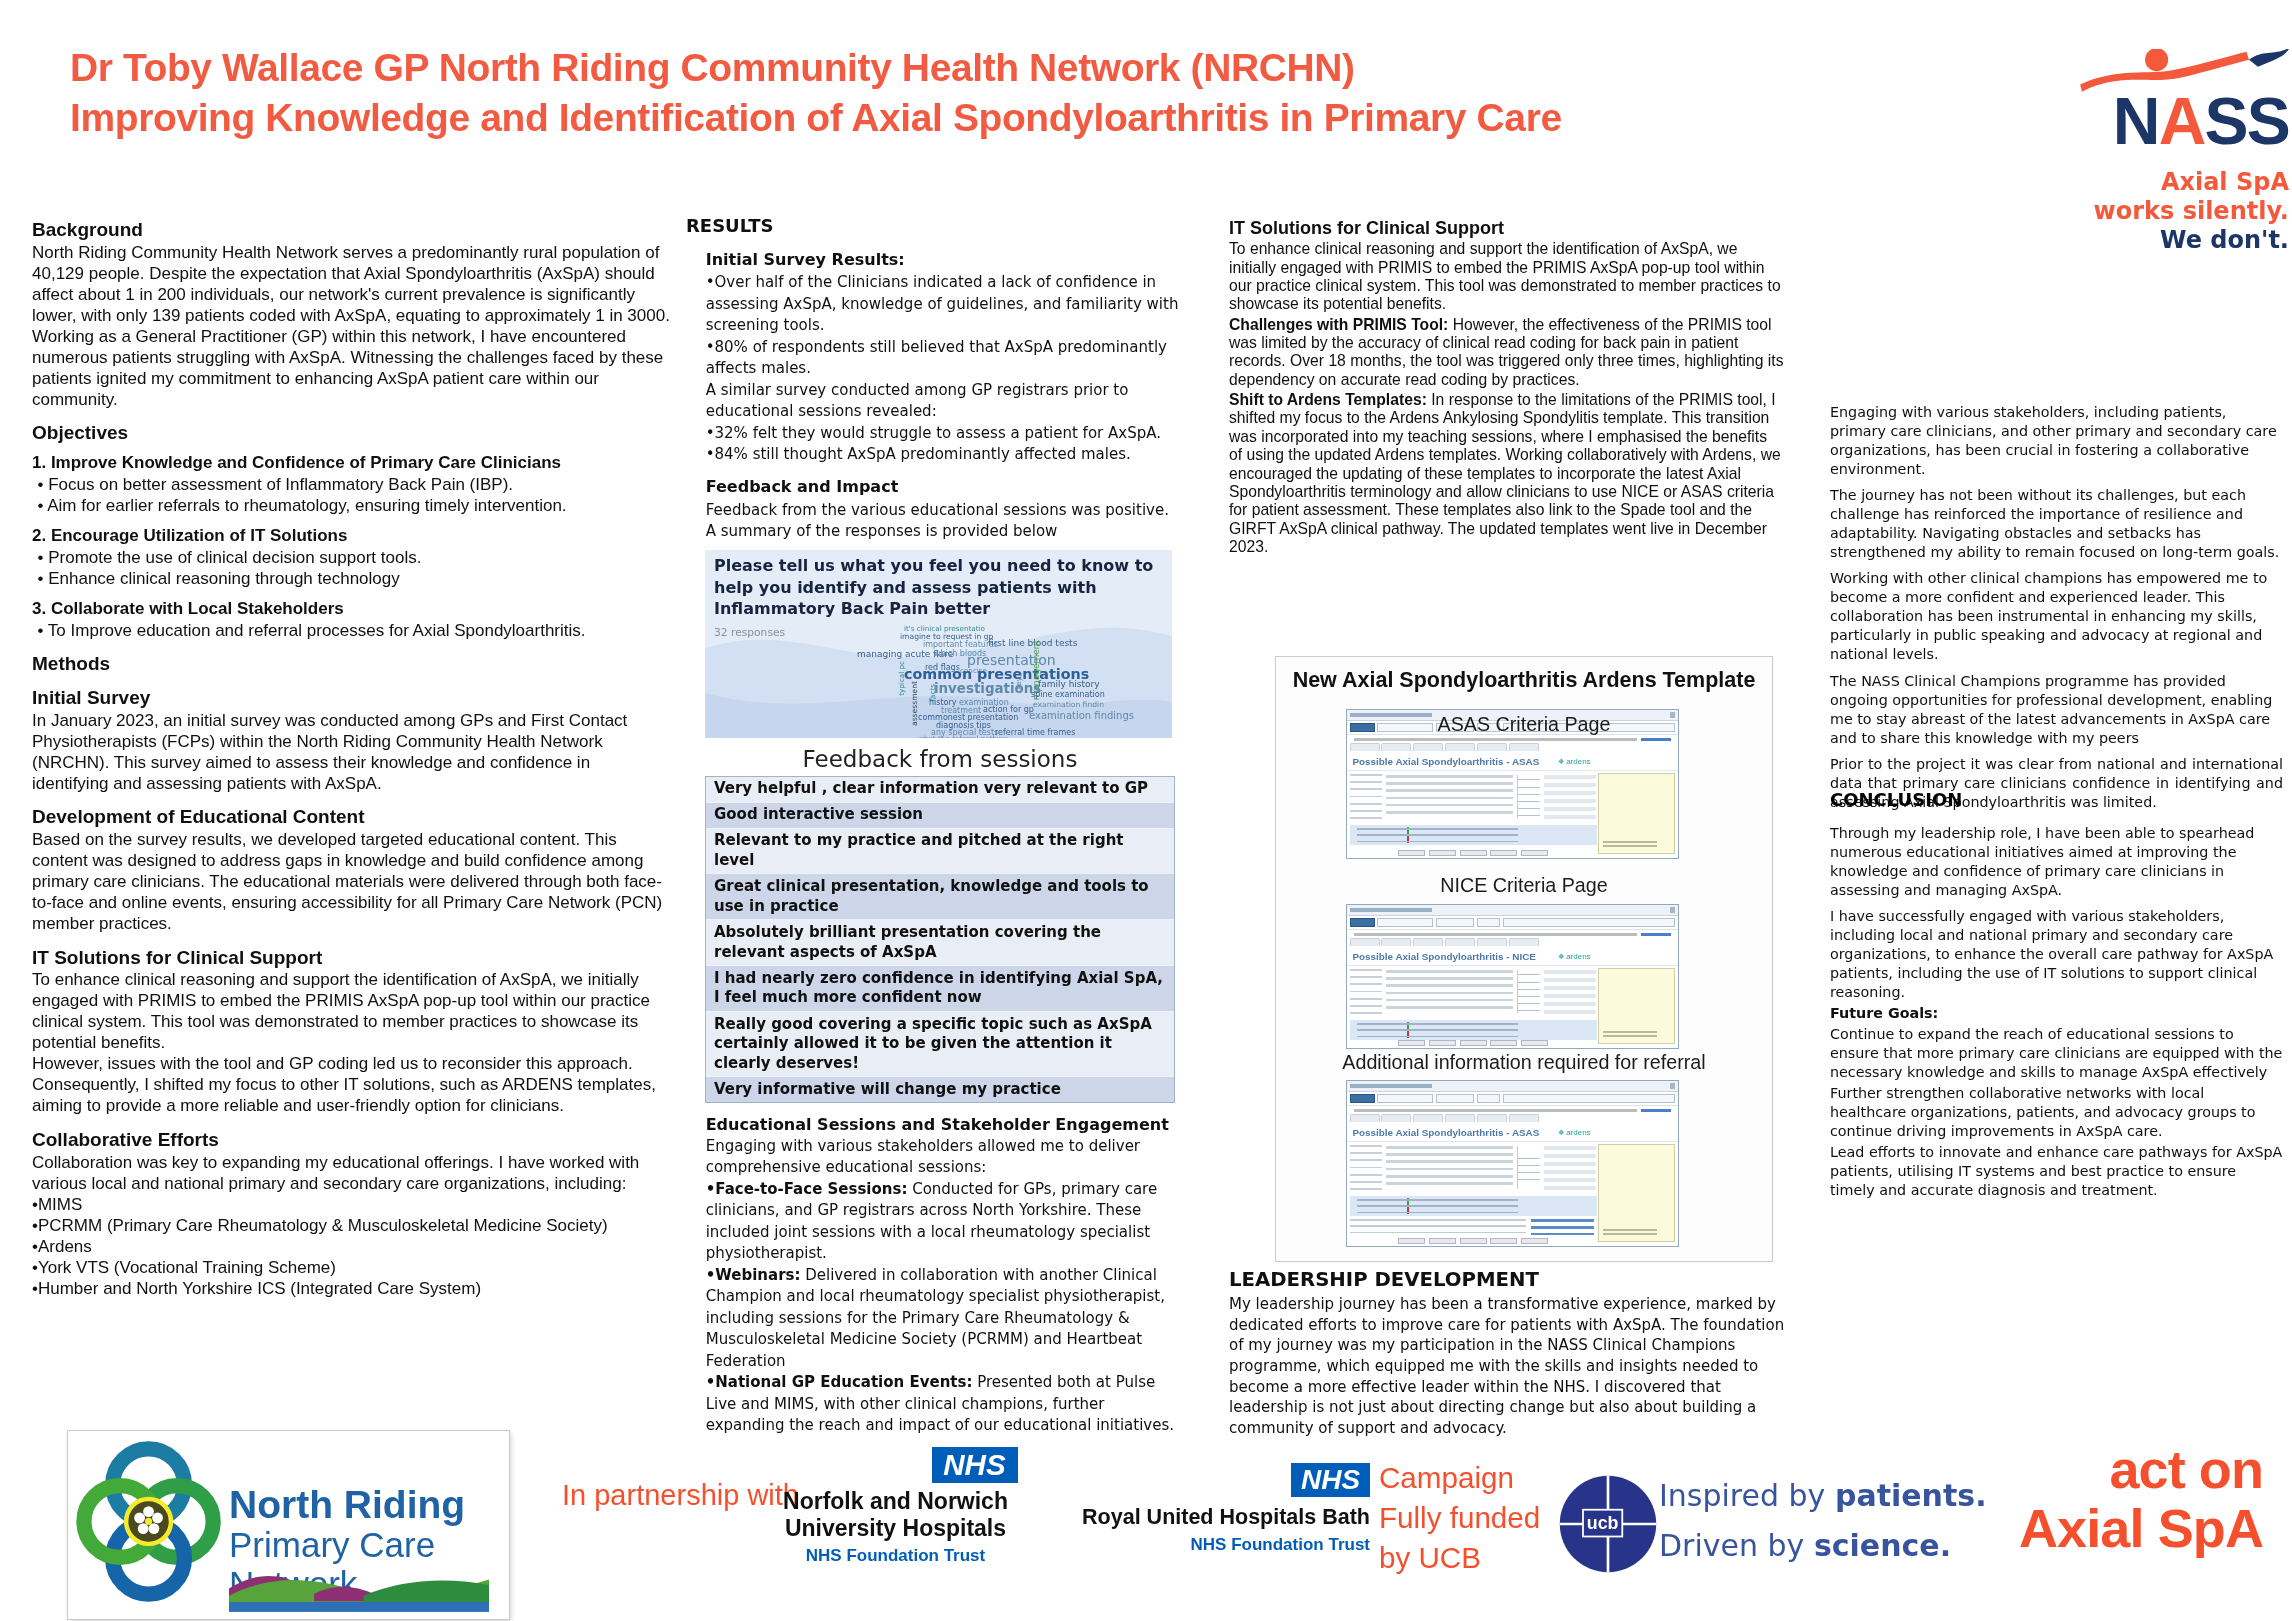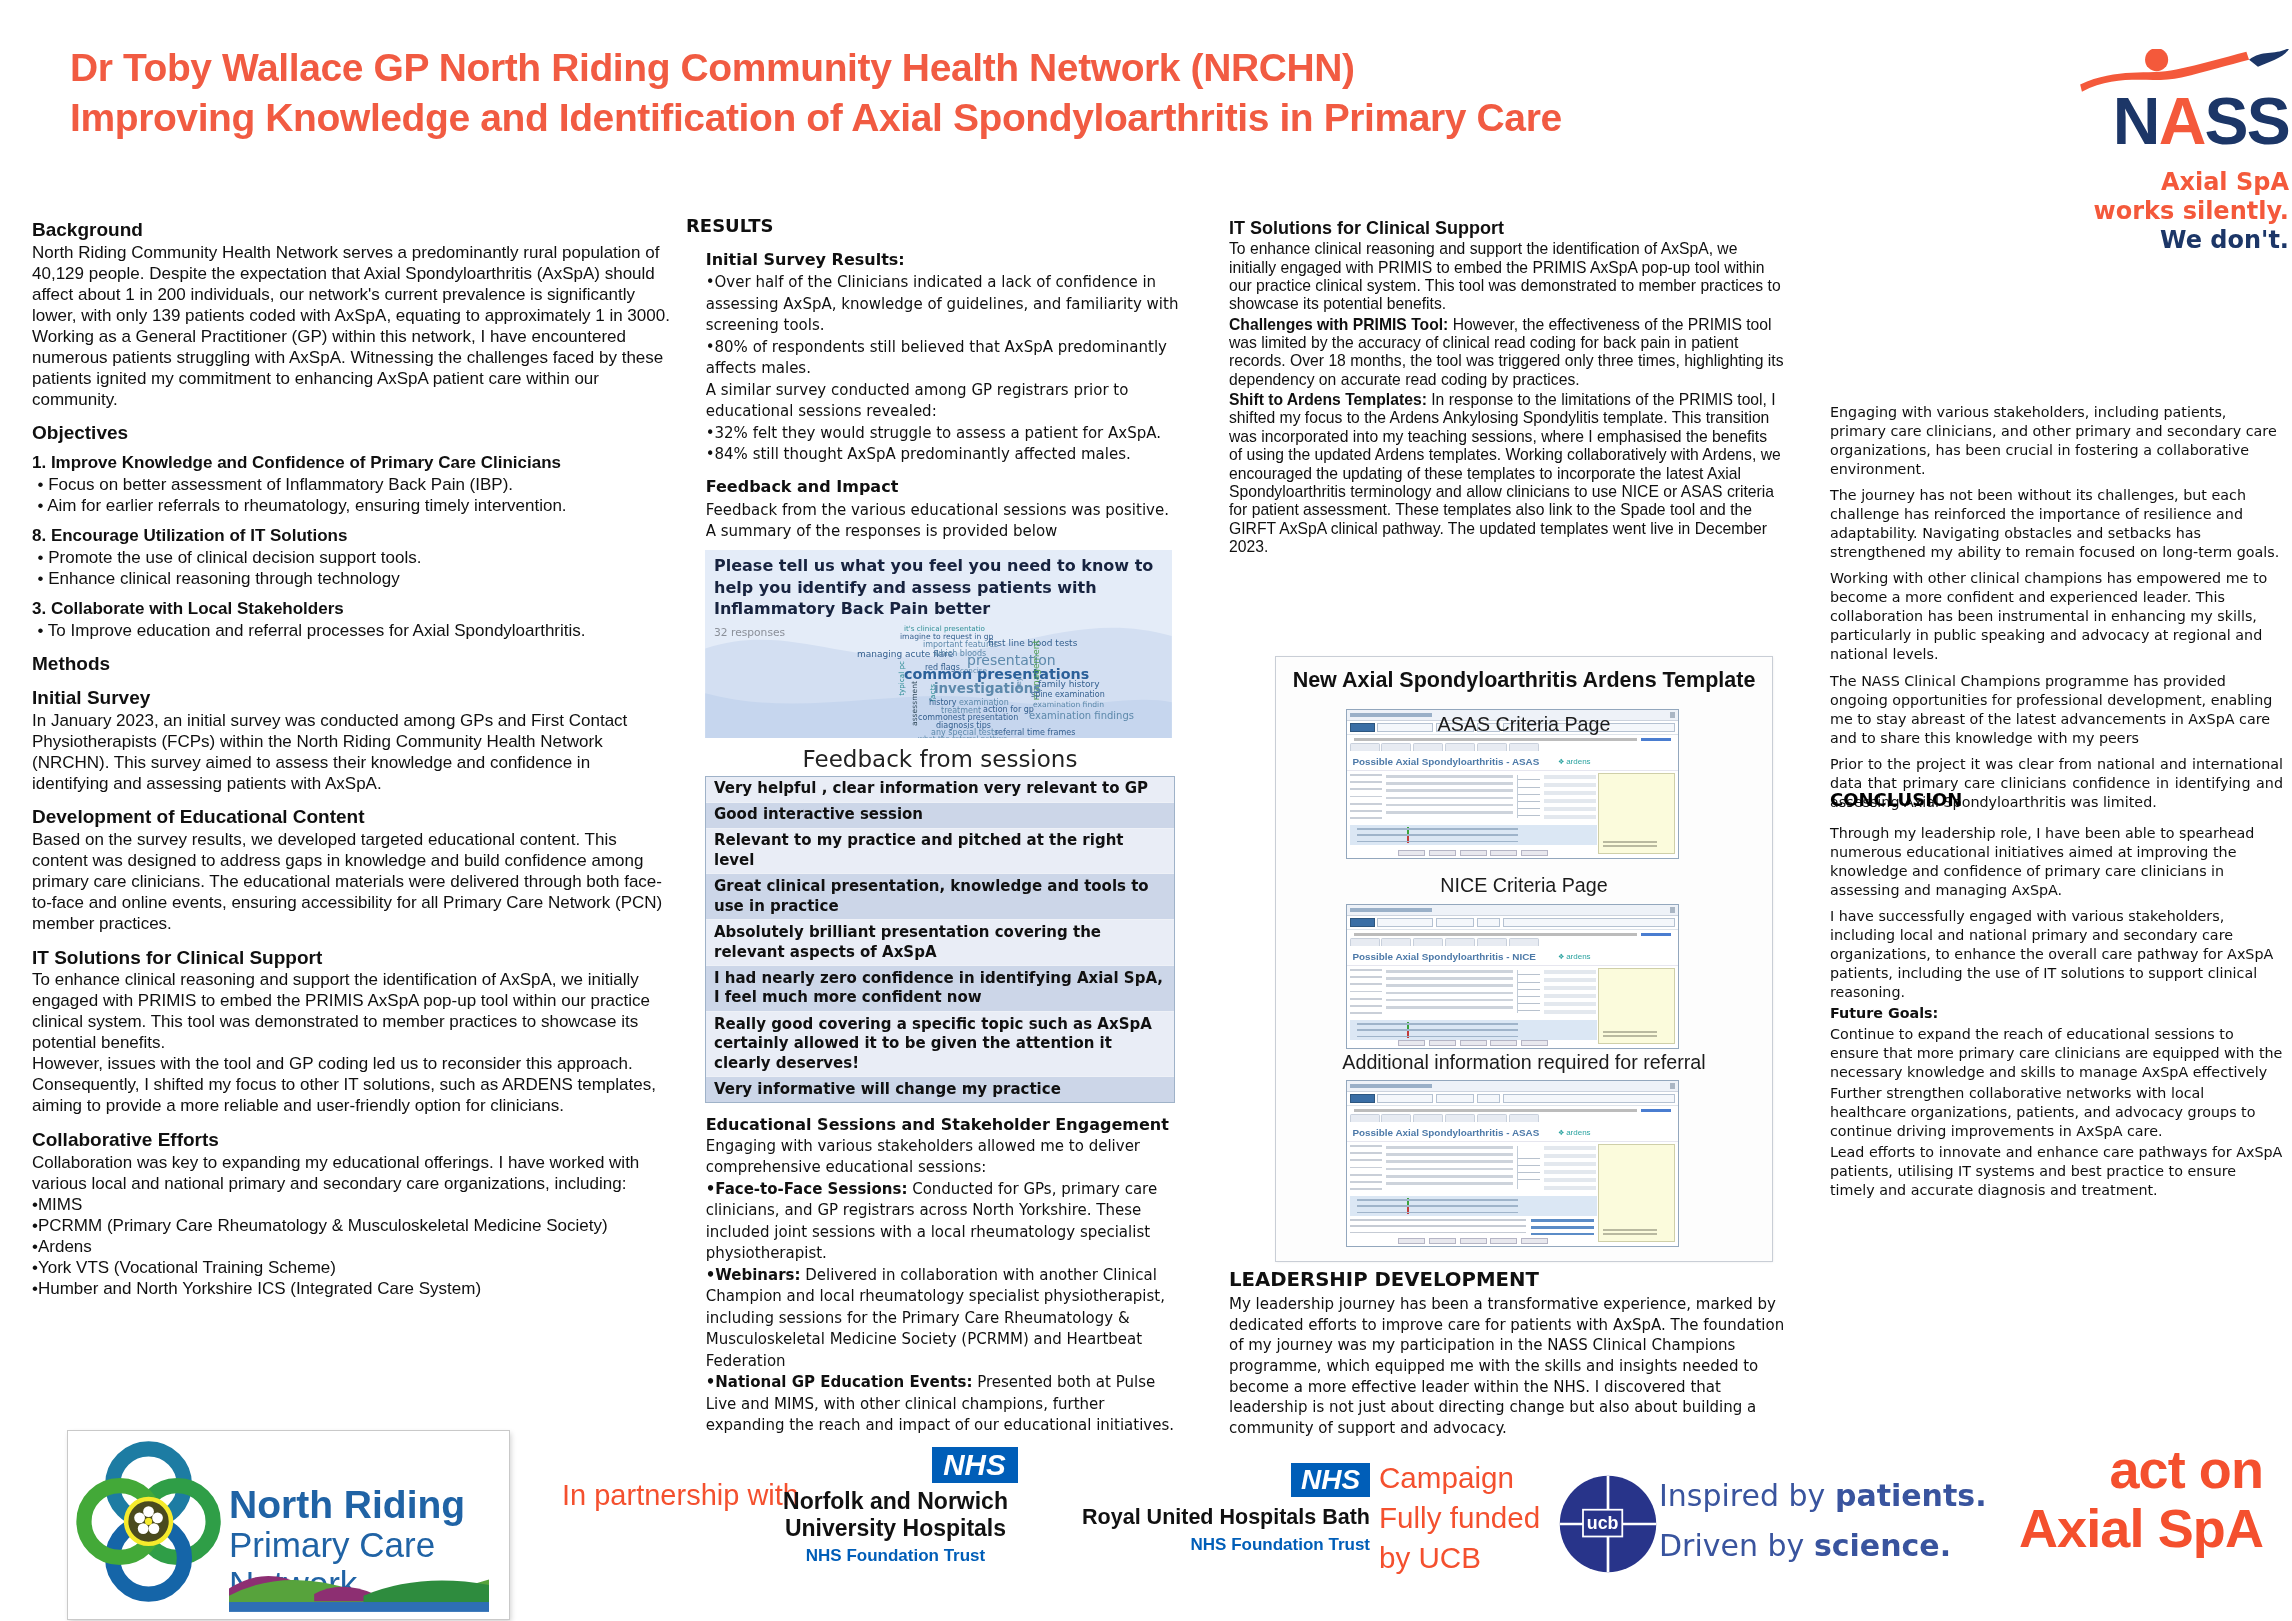--- a/index.html
+++ b/index.html
@@ -186,21 +186,21 @@
   </div>
 
   <div class="col c1">
     <h3 style="margin-top:0">Background</h3>
     <p style="margin-bottom:0">North Riding Community Health Network serves a predominantly rural population of 40,129 people. Despite the expectation that Axial Spondyloarthritis (AxSpA) should affect about 1 in 200 individuals, our network's current prevalence is significantly lower, with only 139 patients coded with AxSpA, equating to approximately 1 in 3000.</p>
     <p>Working as a General Practitioner (GP) within this network, I have encountered numerous patients struggling with AxSpA. Witnessing the challenges faced by these patients ignited my commitment to enhancing AxSpA patient care within our community.</p>
     <h3>Objectives</h3>
     <div class="objtitle">1.  Improve Knowledge and Confidence of Primary Care Clinicians</div>
     <p class="bullet">•   Focus on better assessment of Inflammatory Back Pain (IBP).</p>
     <p class="bullet">•   Aim for earlier referrals to rheumatology, ensuring timely intervention.</p>
-    <div class="objtitle">8.  Encourage Utilization of IT Solutions</div>
+    <div class="objtitle">2.  Encourage Utilization of IT Solutions</div>
     <p class="bullet">•   Promote the use of clinical decision support tools.</p>
     <p class="bullet">•   Enhance clinical reasoning through technology</p>
     <div class="objtitle">3.  Collaborate with Local Stakeholders</div>
     <p class="bullet">•  To Improve education and referral processes for Axial Spondyloarthritis.</p>
     <h3>Methods</h3>
     <h3>Initial Survey</h3>
     <p>In January 2023, an initial survey was conducted among GPs and First Contact Physiotherapists (FCPs) within the North Riding Community Health Network (NRCHN). This survey aimed to assess their knowledge and confidence in identifying and assessing patients with AxSpA.</p>
     <h3>Development of Educational Content</h3>
     <p>Based on the survey results, we developed targeted educational content. This content was designed to address gaps in knowledge and build confidence among primary care clinicians. The educational materials were delivered through both face-to-face and online events, ensuring accessibility for all Primary Care Network (PCN) member practices.</p>
     <h3>IT Solutions for Clinical Support</h3>

